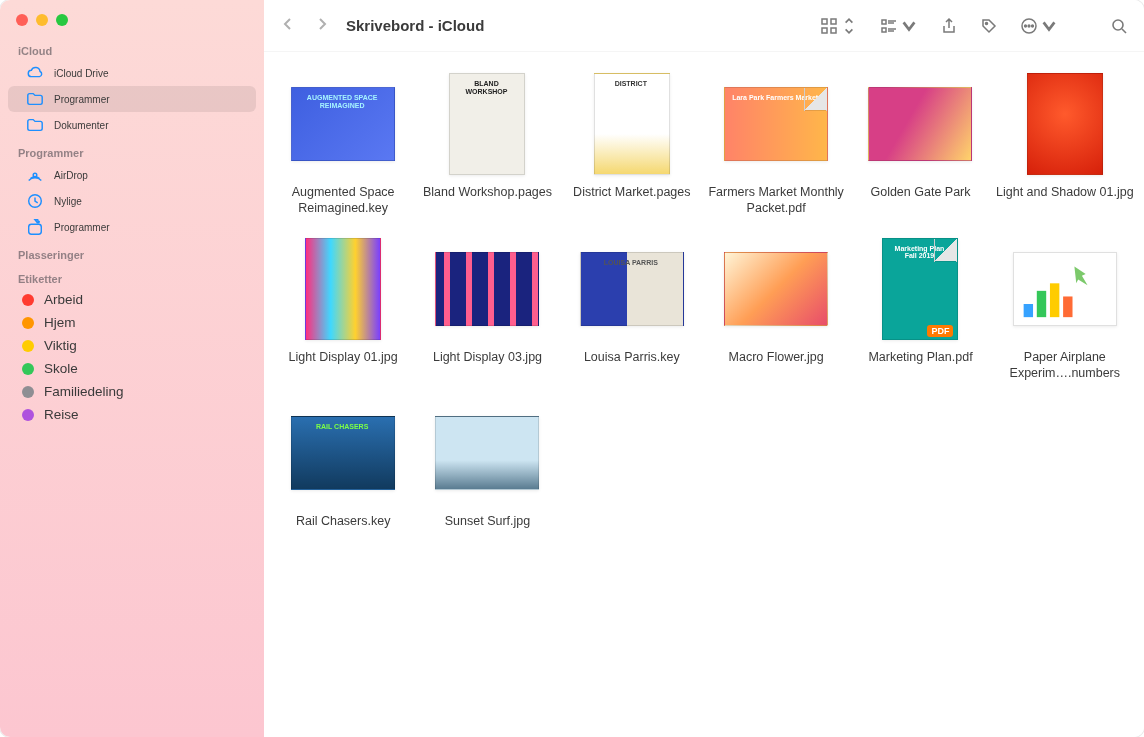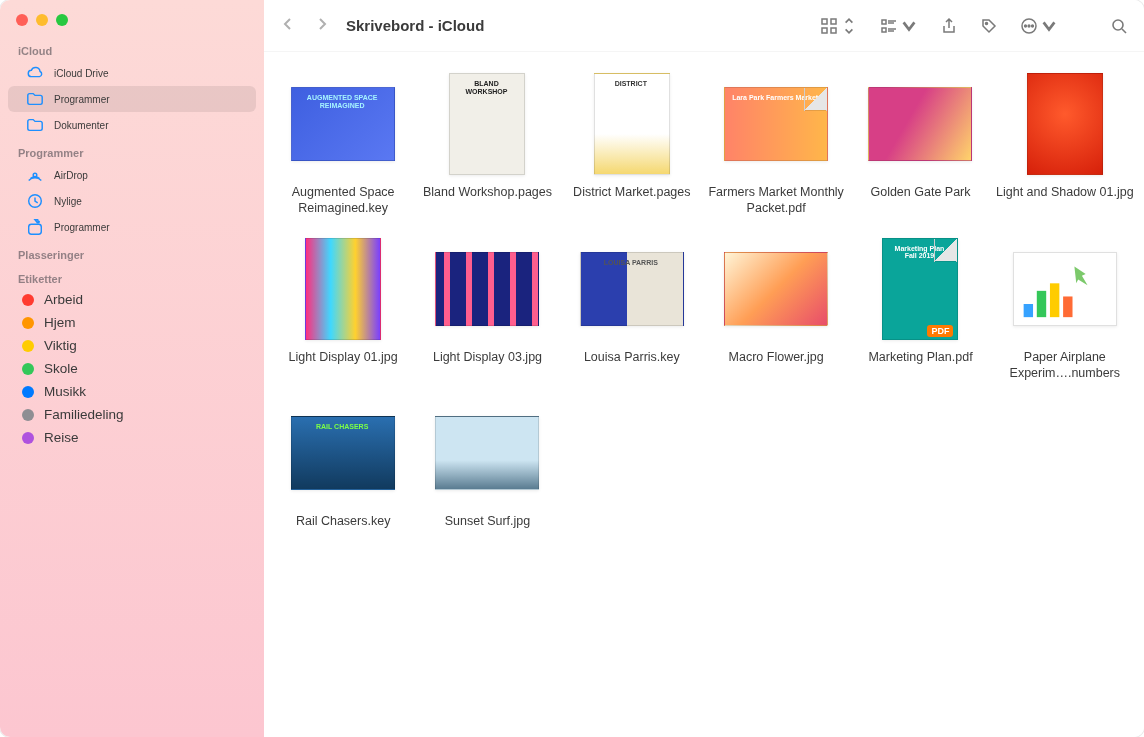--- a/index.html
+++ b/index.html
@@ -207,24 +207,20 @@
         </div>
         <div class="tag-item">
           <span class="tag-dot" style="background: rgb(255, 204, 0);"></span>
           <span>Viktig</span>
         </div>
         <div class="tag-item">
           <span class="tag-dot" style="background: rgb(52, 199, 89);"></span>
           <span>Skole</span>
         </div>
         <div class="tag-item">
-          <span class="tag-dot" style="background: rgb(0, 122, 255);"></span>
-          <span>Musikk</span>
-        </div>
-        <div class="tag-item">
           <span class="tag-dot" style="background: rgb(142, 142, 147);"></span>
           <span>Familiedeling</span>
         </div>
         <div class="tag-item">
           <span class="tag-dot" style="background: rgb(175, 82, 222);"></span>
           <span>Reise</span>
         </div>
       </div>
   </aside>
 

